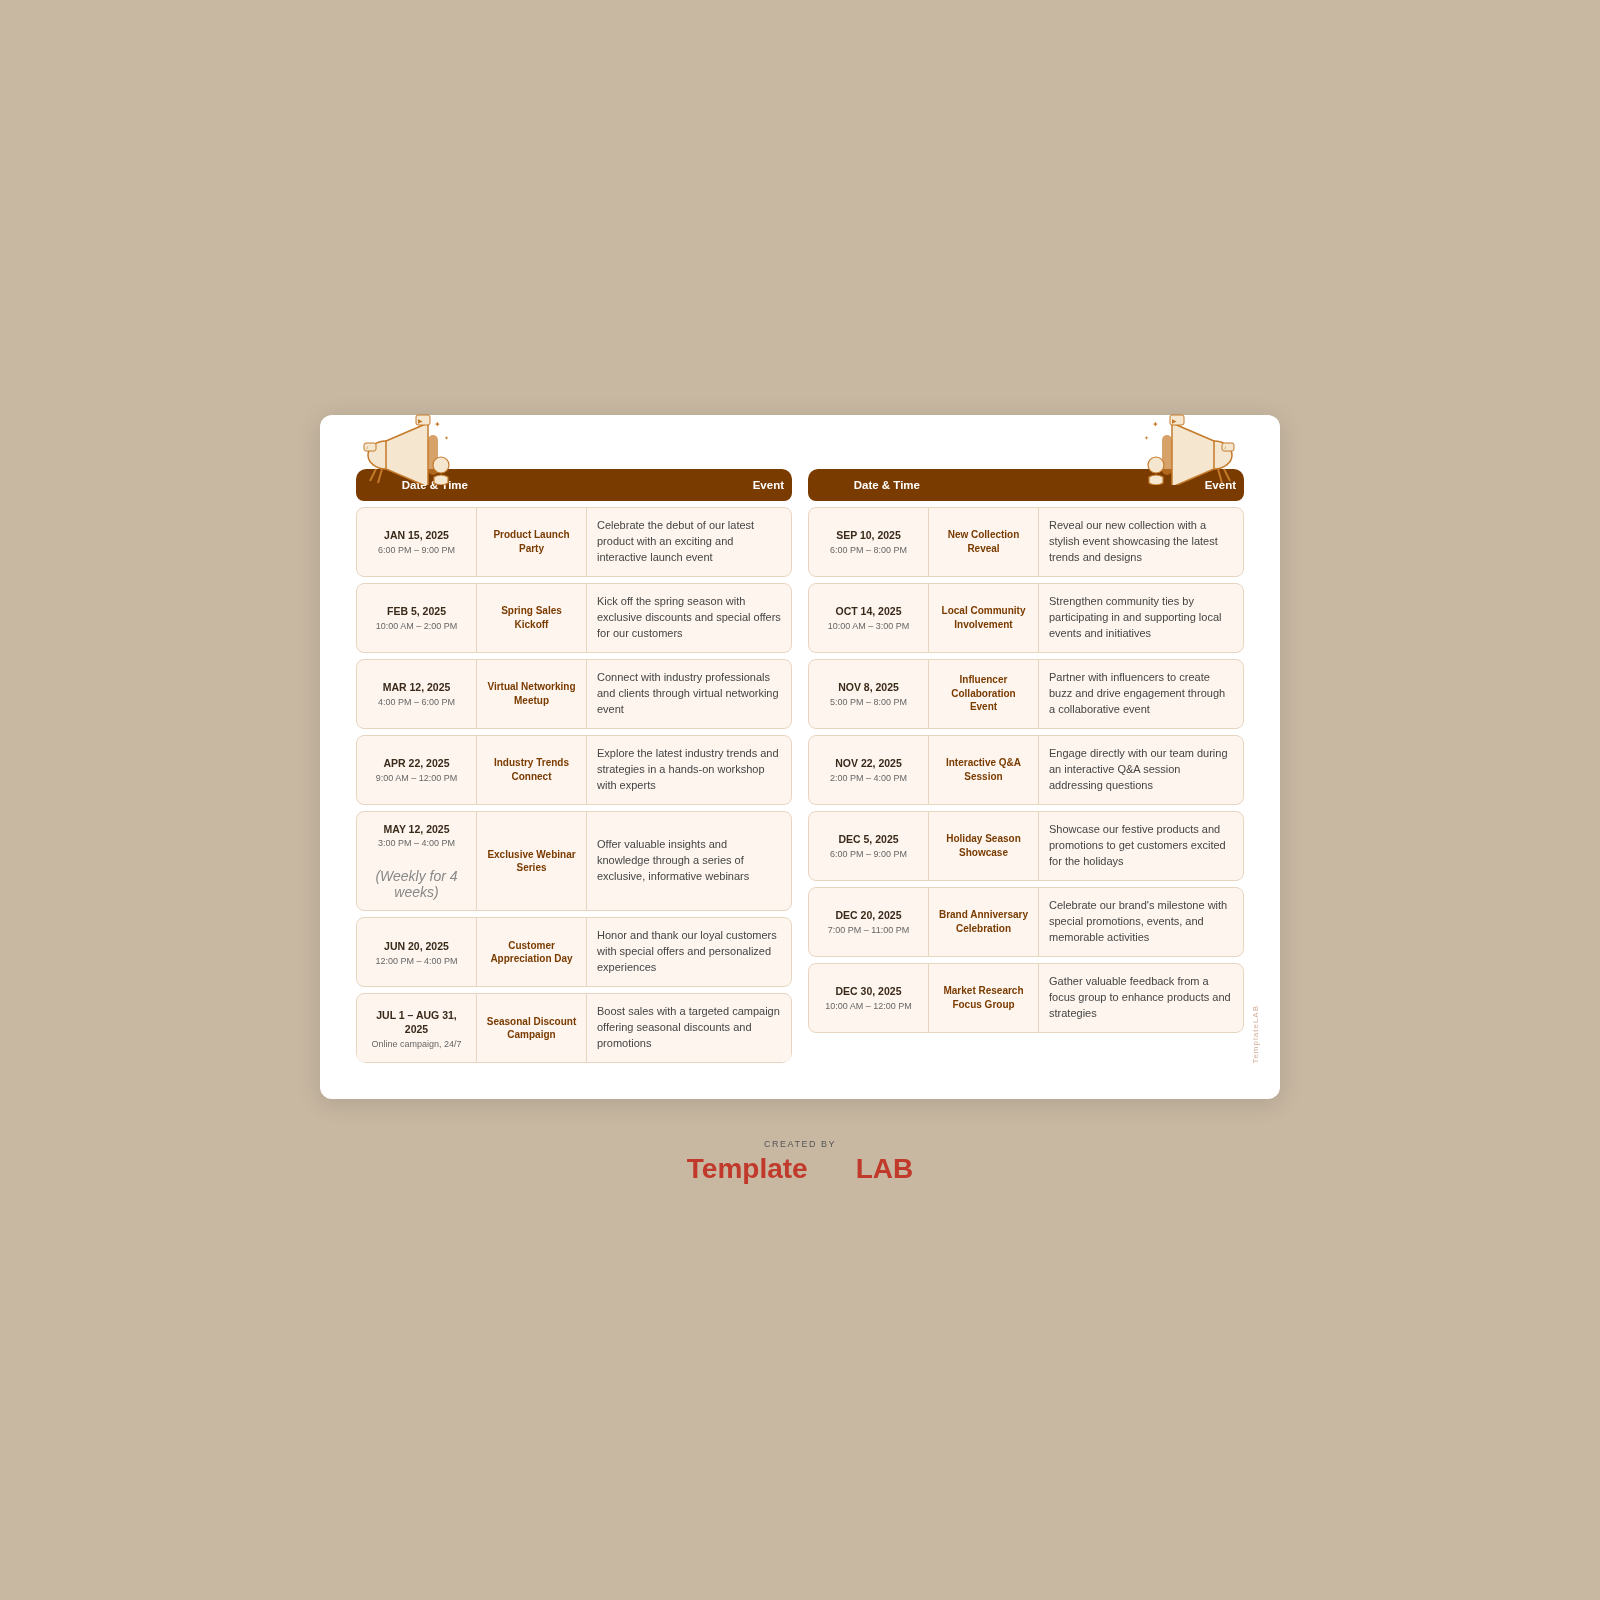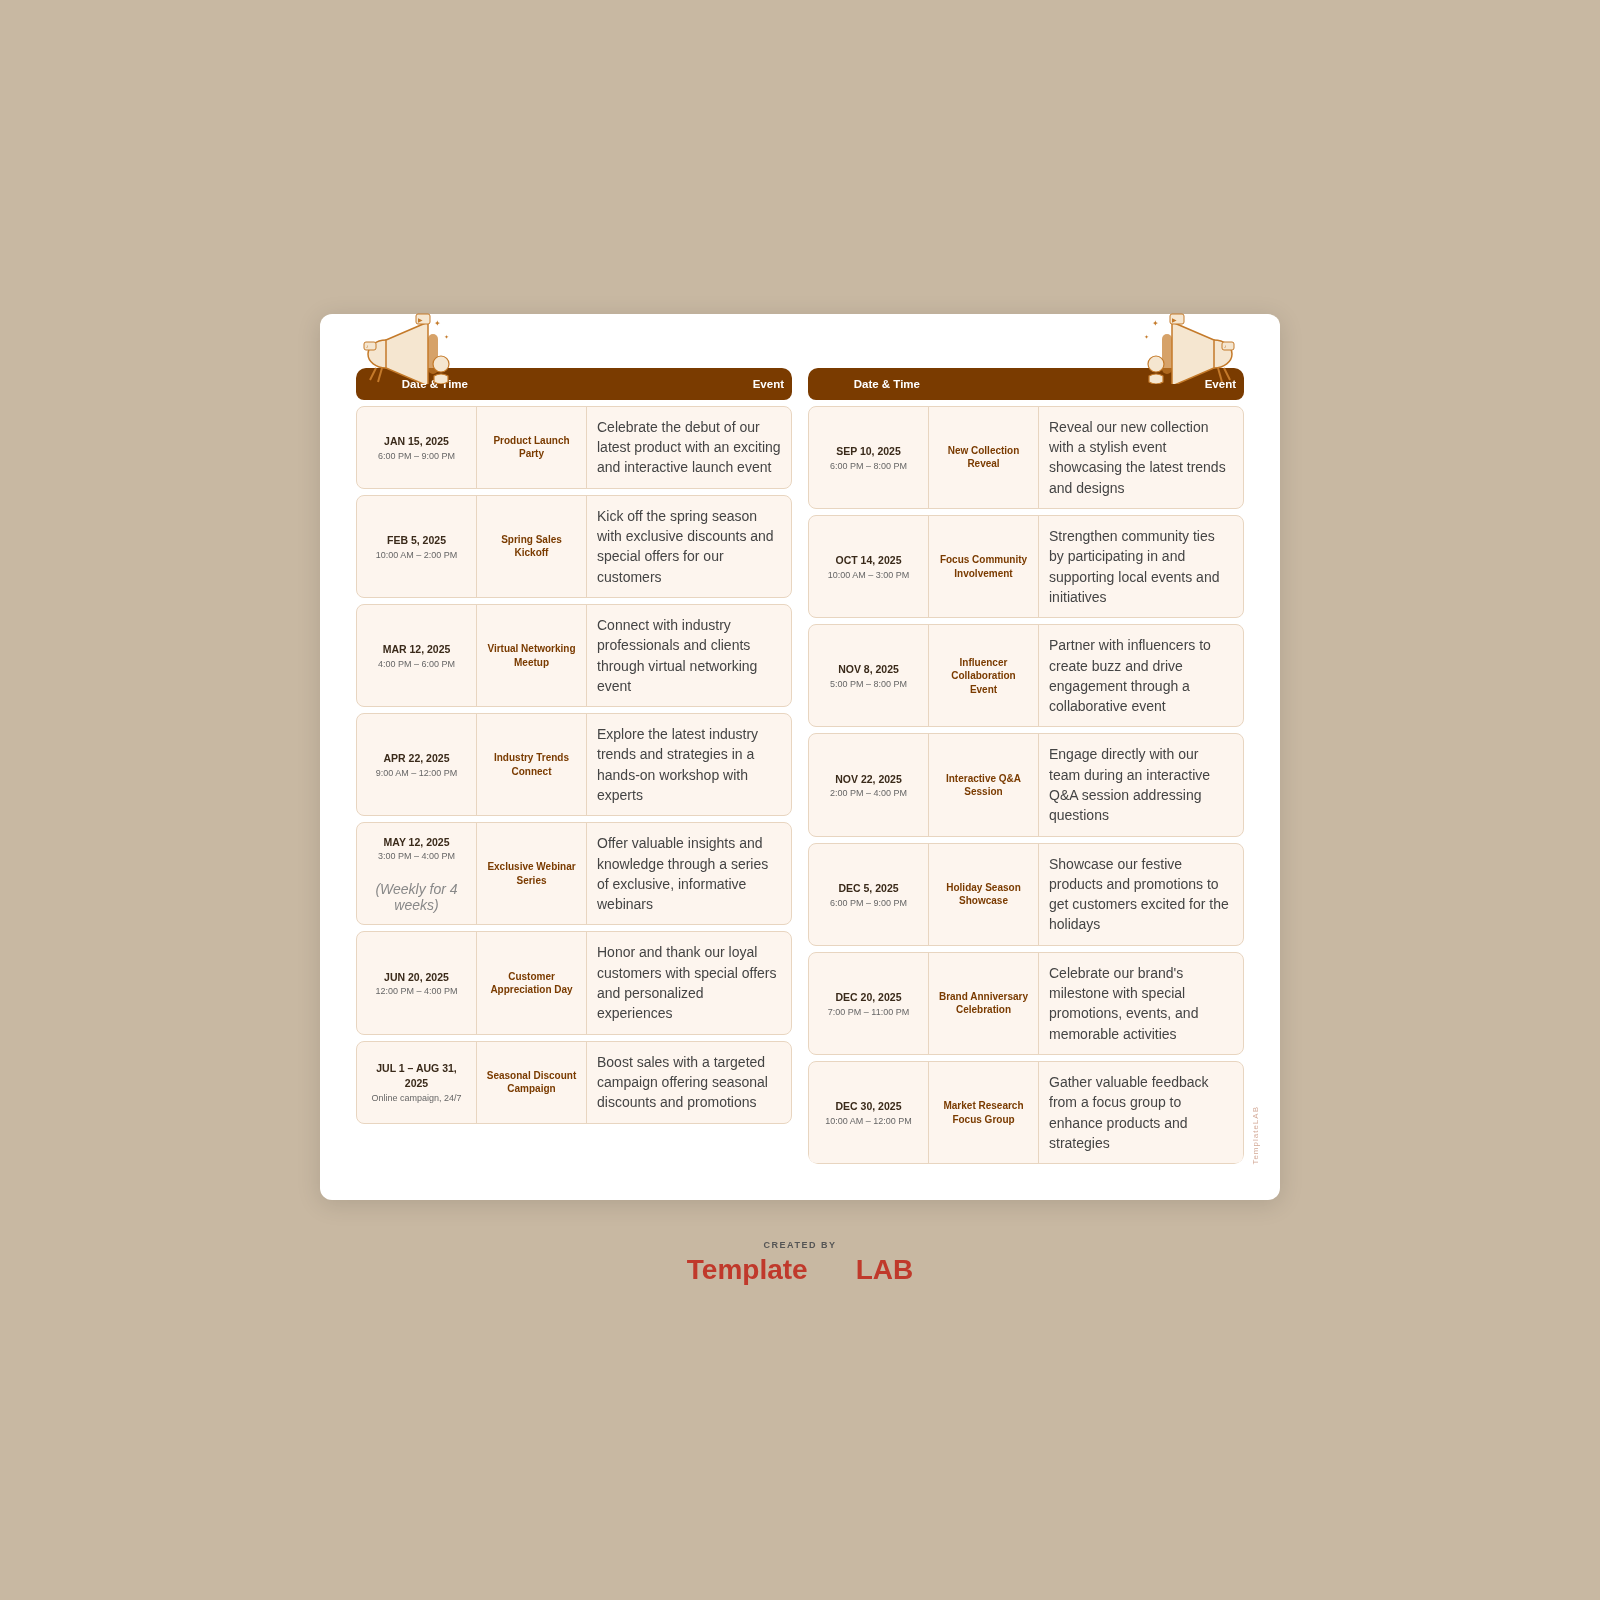--- a/index.html
+++ b/index.html
@@ -153,21 +153,21 @@
       color: #7a3b00;
       line-height: 1.35;
     }
     .cell-event-desc {
       flex: 1;
       padding: 10px 10px;
       display: flex;
       align-items: center;
     }
     .event-desc {
-      font-size: 14px;
+      font-size: 11px;
       color: #444;
       line-height: 1.45;
     }
     
     .watermark {
       position: absolute;
       bottom: 36px;
       right: 20px;
       font-size: 8px;
       color: #c0846a;
@@ -177,21 +177,21 @@
       letter-spacing: 1px;
       opacity: 0.7;
     }
     
     .footer-logo {
       margin-top: 40px;
       text-align: center;
     }
     .footer-created {
       font-size: 9px;
-      font-weight: 700;
+      font-weight: 400;
       color: #555;
       letter-spacing: 1.5px;
       text-transform: uppercase;
       margin-bottom: 4px;
     }
     .footer-brand {
       font-size: 28px;
       font-weight: 400;
       color: #333;
     }
@@ -371,21 +371,21 @@
         <div class="event-desc">Reveal our new collection with a stylish event showcasing the latest trends and designs</div>
       </div>
     </div>
           <div class="event-row">
       <div class="cell-date">
         <div class="date-main">OCT 14, 2025</div>
         <div class="date-time">10:00 AM – 3:00 PM</div>
 
       </div>
       <div class="cell-event-name">
-        <div class="event-name">Focus Community Involvement</div>
+        <div class="event-name">Local Community Involvement</div>
       </div>
       <div class="cell-event-desc">
         <div class="event-desc">Strengthen community ties by participating in and supporting local events and initiatives</div>
       </div>
     </div>
           <div class="event-row">
       <div class="cell-date">
         <div class="date-main">NOV 8, 2025</div>
         <div class="date-time">5:00 PM – 8:00 PM</div>
 

